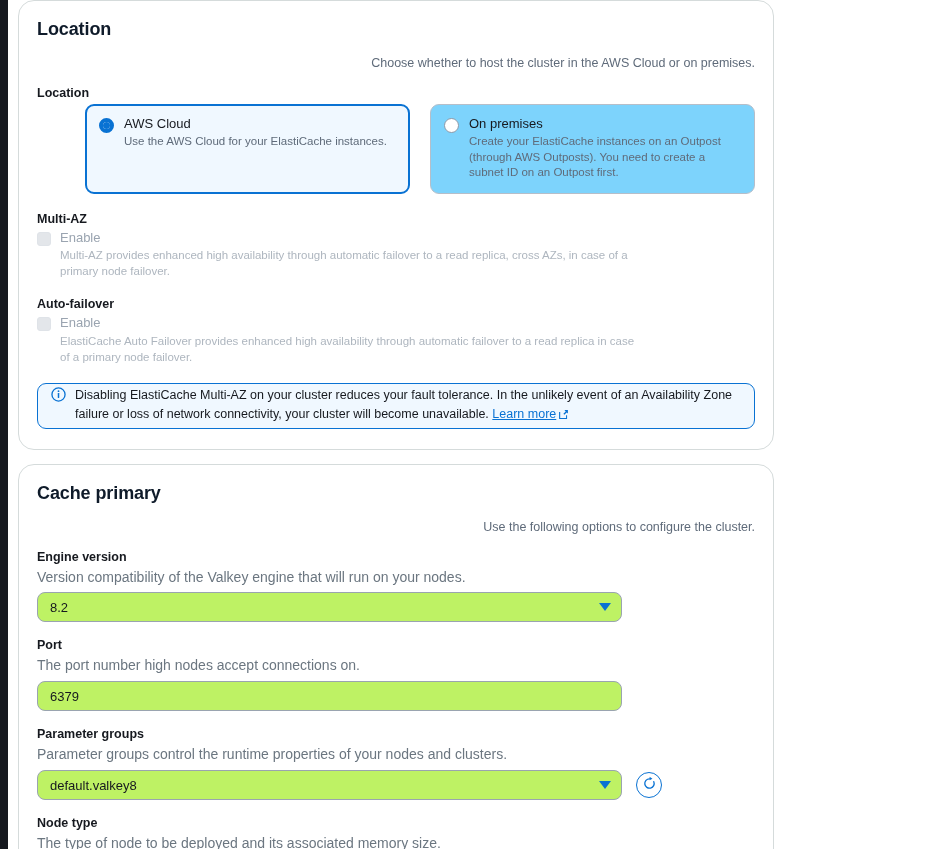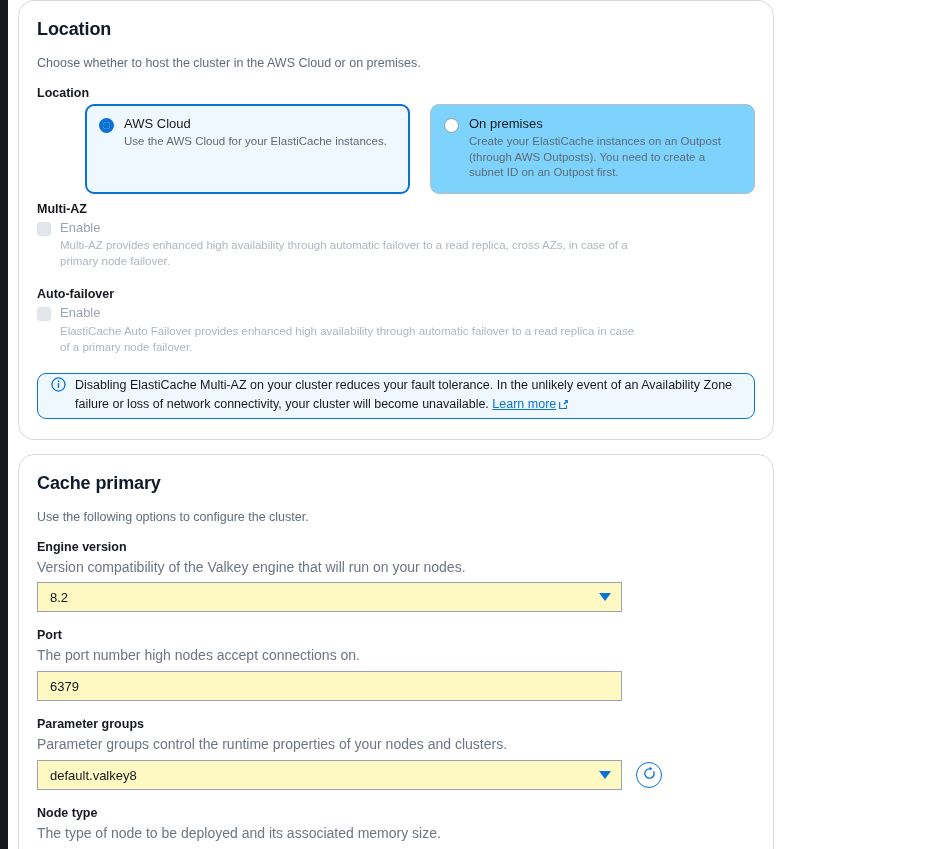--- a/index.html
+++ b/index.html
@@ -51,40 +51,41 @@
     font-size: 18px;
     font-weight: bold;
     color: #0f1b2a;
     margin: 0 0 4px 0;
     letter-spacing: -0.1px;
   }
   .section-desc {
     font-size: 12.5px;
     color: #5f6b7a;
     margin: 16px 0 16px 0;
+    text-align: right;
   }
 
   .field-label {
     font-size: 12.5px;
     font-weight: bold;
     color: #16191f;
     margin: 0 0 4px 0;
   }
   .field-desc {
     font-size: 14px;
     color: #6b7680;
     margin: 0 0 6px 0;
     line-height: 1.35;
   }
 
   
   .tile-row {
     display: flex;
     gap: 20px;
-    margin-bottom: 8px;
+    margin-bottom: 18px;
     padding-left: 48px;
   }
   .tile {
     flex: 1 1 0;
     border: 1px solid #b6bec9;
     border-radius: 9px;
     padding: 11px 13px 12px 13px;
     background: #7dd3fc;
     display: flex;
     gap: 10px;
@@ -193,22 +194,22 @@
     margin-left: 2px;
   }
 
   
   .field { margin-bottom: 16px; }
   .control-row { display: flex; align-items: center; gap: 14px; }
   .select, .input {
     width: 585px;
     height: 30px;
     border: 1px solid #9aa4b0;
-    border-radius: 0;
-    background: #fef9c3;
+    border-radius: 8px;
+    background: #bef264;
     display: flex;
     align-items: center;
     padding: 0 10px 0 12px;
     font-size: 13px;
     color: #16191f;
     position: relative;
   }
   .select .val { flex: 1 1 auto; }
   .caret {
     width: 0; height: 0;

